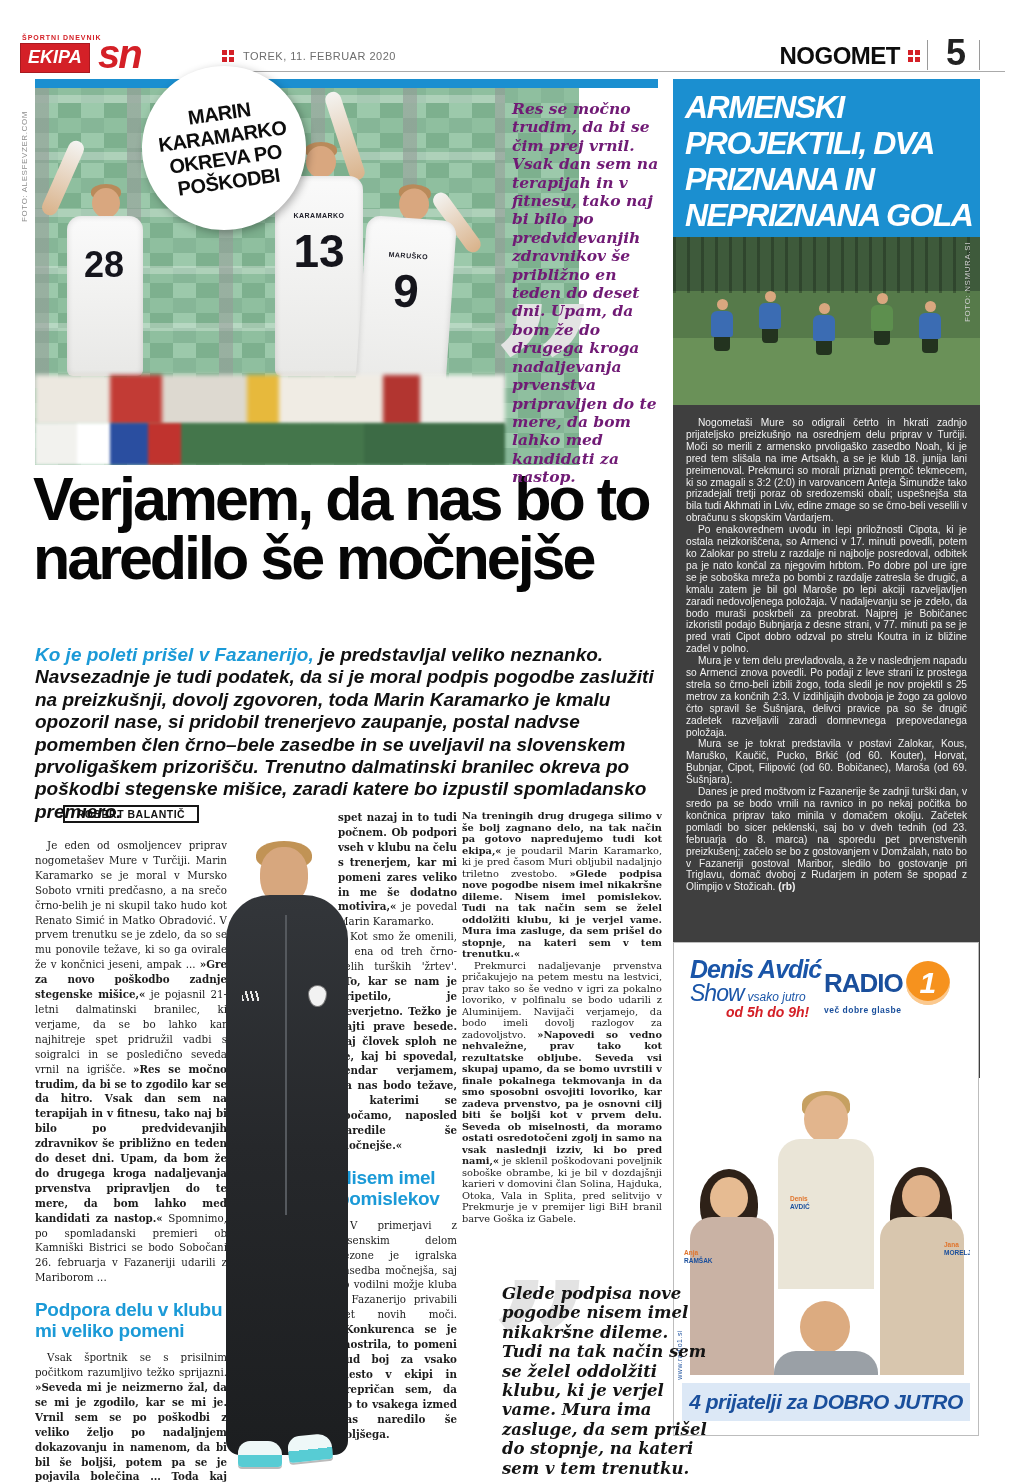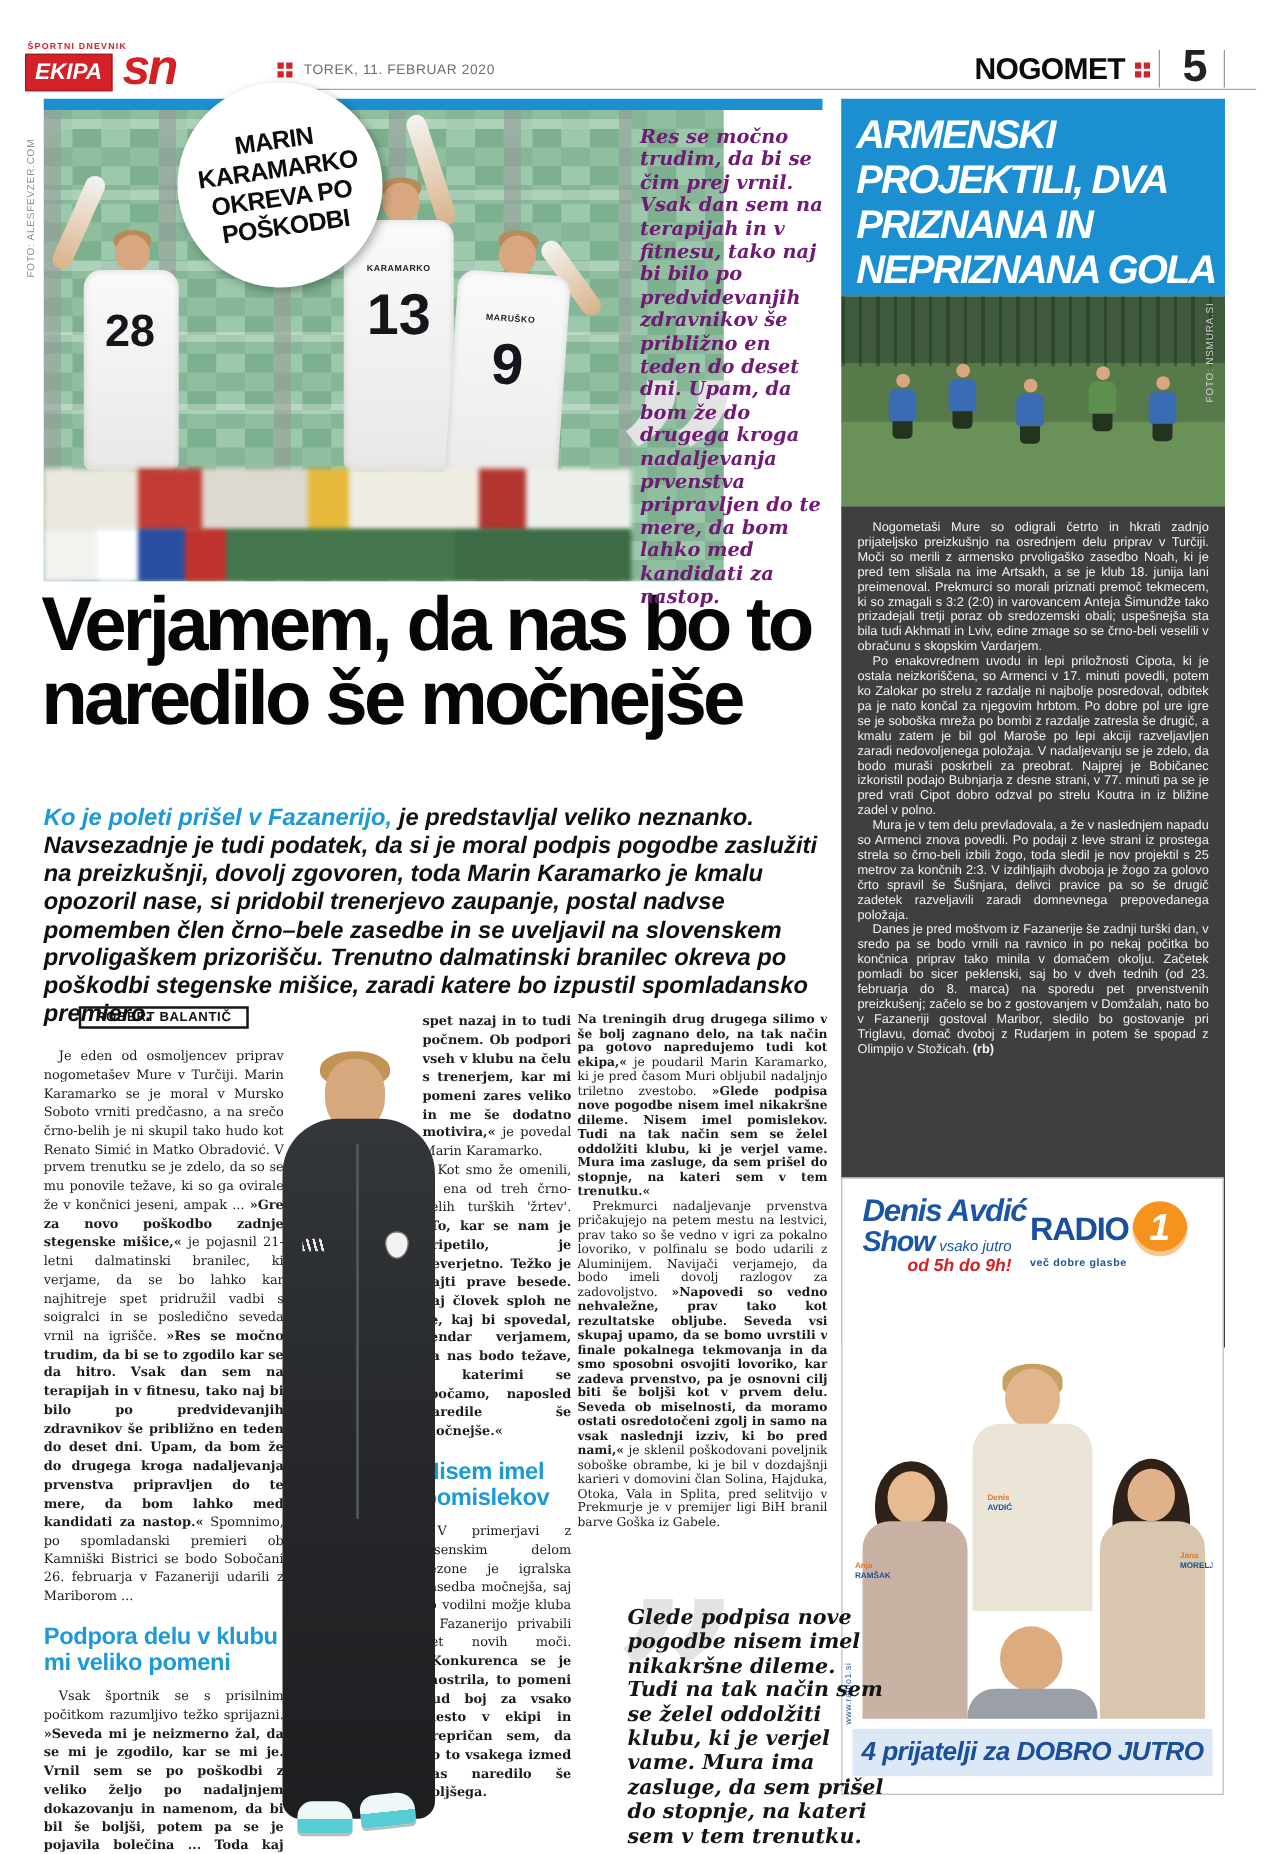--- a/index.html
+++ b/index.html
@@ -105,21 +105,21 @@
   .tr-leg{width:16px;height:14px;background:#23331f;margin:0 auto;border-radius:0 0 4px 4px;}
   .r-credit{left:963px;top:242px;color:#cfcfcf;}
   .darkbox{left:673px;top:405px;width:307px;height:673px;background:#3f3f3f;color:#f2f2f2;
      box-sizing:border-box;padding:12px 13px;font-size:10.2px;line-height:11.9px;text-align:justify;overflow:hidden;}
   .darkbox p{margin:0;text-indent:12px;}
 
   
   .adbox{left:673px;top:942px;width:306px;height:494px;background:#fff;border:1px solid #bdbdbd;box-sizing:border-box;}
   .show-logo{left:16px;top:14px;width:150px;color:#1a55a8;font-style:italic;line-height:1;}
   .show-l1{font-size:25px;font-weight:900;letter-spacing:-1px;}
-  .show-l2{font-size:23px;font-weight:700;letter-spacing:-1px;}
+  .show-l2{font-size:23px;font-weight:400;letter-spacing:-1px;}
   .show-sub{font-size:12px;font-weight:normal;margin-left:4px;}
   .show-time{font-size:14px;font-weight:900;color:#d42027;margin-left:36px;}
   .radio-logo{right:24px;top:18px;width:130px;text-align:left;}
   .radio-name{font-size:26px;font-weight:900;color:#1a4f9c;letter-spacing:-1px;display:inline-block;vertical-align:middle;}
   .radio-circle{display:inline-block;vertical-align:middle;width:44px;height:44px;border-radius:50%;
      background:#f6921e;color:#fff;font-weight:900;font-style:italic;font-size:30px;text-align:center;
      line-height:44px;margin-left:3px;box-shadow:inset 0 -4px 0 rgba(255,255,255,.5);}
   .radio-tag{font-size:8.5px;font-weight:bold;color:#1a4f9c;letter-spacing:.5px;}
   .ad-photo{left:8px;top:140px;width:288px;height:292px;overflow:hidden;}
   .ap-head{position:absolute;border-radius:50%;background:#e2b58d;}
@@ -280,20 +280,21 @@
         <div class="tr-bib"></div>
         <div class="tr-leg"></div>
       </div>
   </div>
   <div class="abs vcredit r-credit">FOTO: NSMURA.SI</div>
 
   <div class="abs darkbox">
     <p>Nogometaši Mure so odigrali četrto in hkrati zadnjo prijateljsko preizkušnjo na osrednjem delu priprav v Turčiji. Moči so merili z armensko prvoligaško zasedbo Noah, ki je pred tem slišala na ime Artsakh, a se je klub 18. junija lani preimenoval. Prekmurci so morali priznati premoč tekmecem, ki so zmagali s 3:2 (2:0) in varovancem Anteja Šimundže tako prizadejali tretji poraz ob sredozemski obali; uspešnejša sta bila tudi Akhmati in Lviv, edine zmage so se črno-beli veselili v obračunu s skopskim Vardarjem.</p>
     <p>Po enakovrednem uvodu in lepi priložnosti Cipota, ki je ostala neizkoriščena, so Armenci v 17. minuti povedli, potem ko Zalokar po strelu z razdalje ni najbolje posredoval, odbitek pa je nato končal za njegovim hrbtom. Po dobre pol ure igre se je soboška mreža po bombi z razdalje zatresla še drugič, a kmalu zatem je bil gol Maroše po lepi akciji razveljavljen zaradi nedovoljenega položaja. V nadaljevanju se je zdelo, da bodo muraši poskrbeli za preobrat. Najprej je Bobičanec izkoristil podajo Bubnjarja z desne strani, v 77. minuti pa se je pred vrati Cipot dobro odzval po strelu Koutra in iz bližine zadel v polno.</p>
     <p>Mura je v tem delu prevladovala, a že v naslednjem napadu so Armenci znova povedli. Po podaji z leve strani iz prostega strela so črno-beli izbili žogo, toda sledil je nov projektil s 25 metrov za končnih 2:3. V izdihljajih dvoboja je žogo za golovo črto spravil še Šušnjara, delivci pravice pa so še drugič zadetek razveljavili zaradi domnevnega prepovedanega položaja.</p>
+    <p>Mura se je tokrat predstavila v postavi Zalokar, Kous, Maruško, Kaučič, Pucko, Brkić (od 60. Kouter), Horvat, Bubnjar, Cipot, Filipović (od 60. Bobičanec), Maroša (od 69. Šušnjara).</p>
     <p><span>Danes je pred moštvom iz Fazanerije še zadnji turški dan, v sredo pa se bodo vrnili na ravnico in po nekaj počitka bo končnica priprav tako minila v domačem okolju. Začetek pomladi bo sicer peklenski, saj bo v dveh tednih (od 23. februarja do 8. marca) na sporedu pet prvenstvenih preizkušenj; začelo se bo z gostovanjem v Domžalah, nato bo v Fazaneriji gostoval Maribor, sledilo bo gostovanje pri Triglavu, domač dvoboj z Rudarjem in potem še spopad z Olimpijo v Stožicah. </span><span class="b">(rb)</span></p>
   </div>
 
   <div class="abs adbox">
     <div class="abs show-logo">
       <div class="show-l1">Denis Avdić</div>
       <div><span class="show-l2">Show</span><span class="show-sub">vsako jutro</span></div>
       <div class="show-time">od 5h do 9h!</div>
     </div>
     <div class="abs radio-logo">

